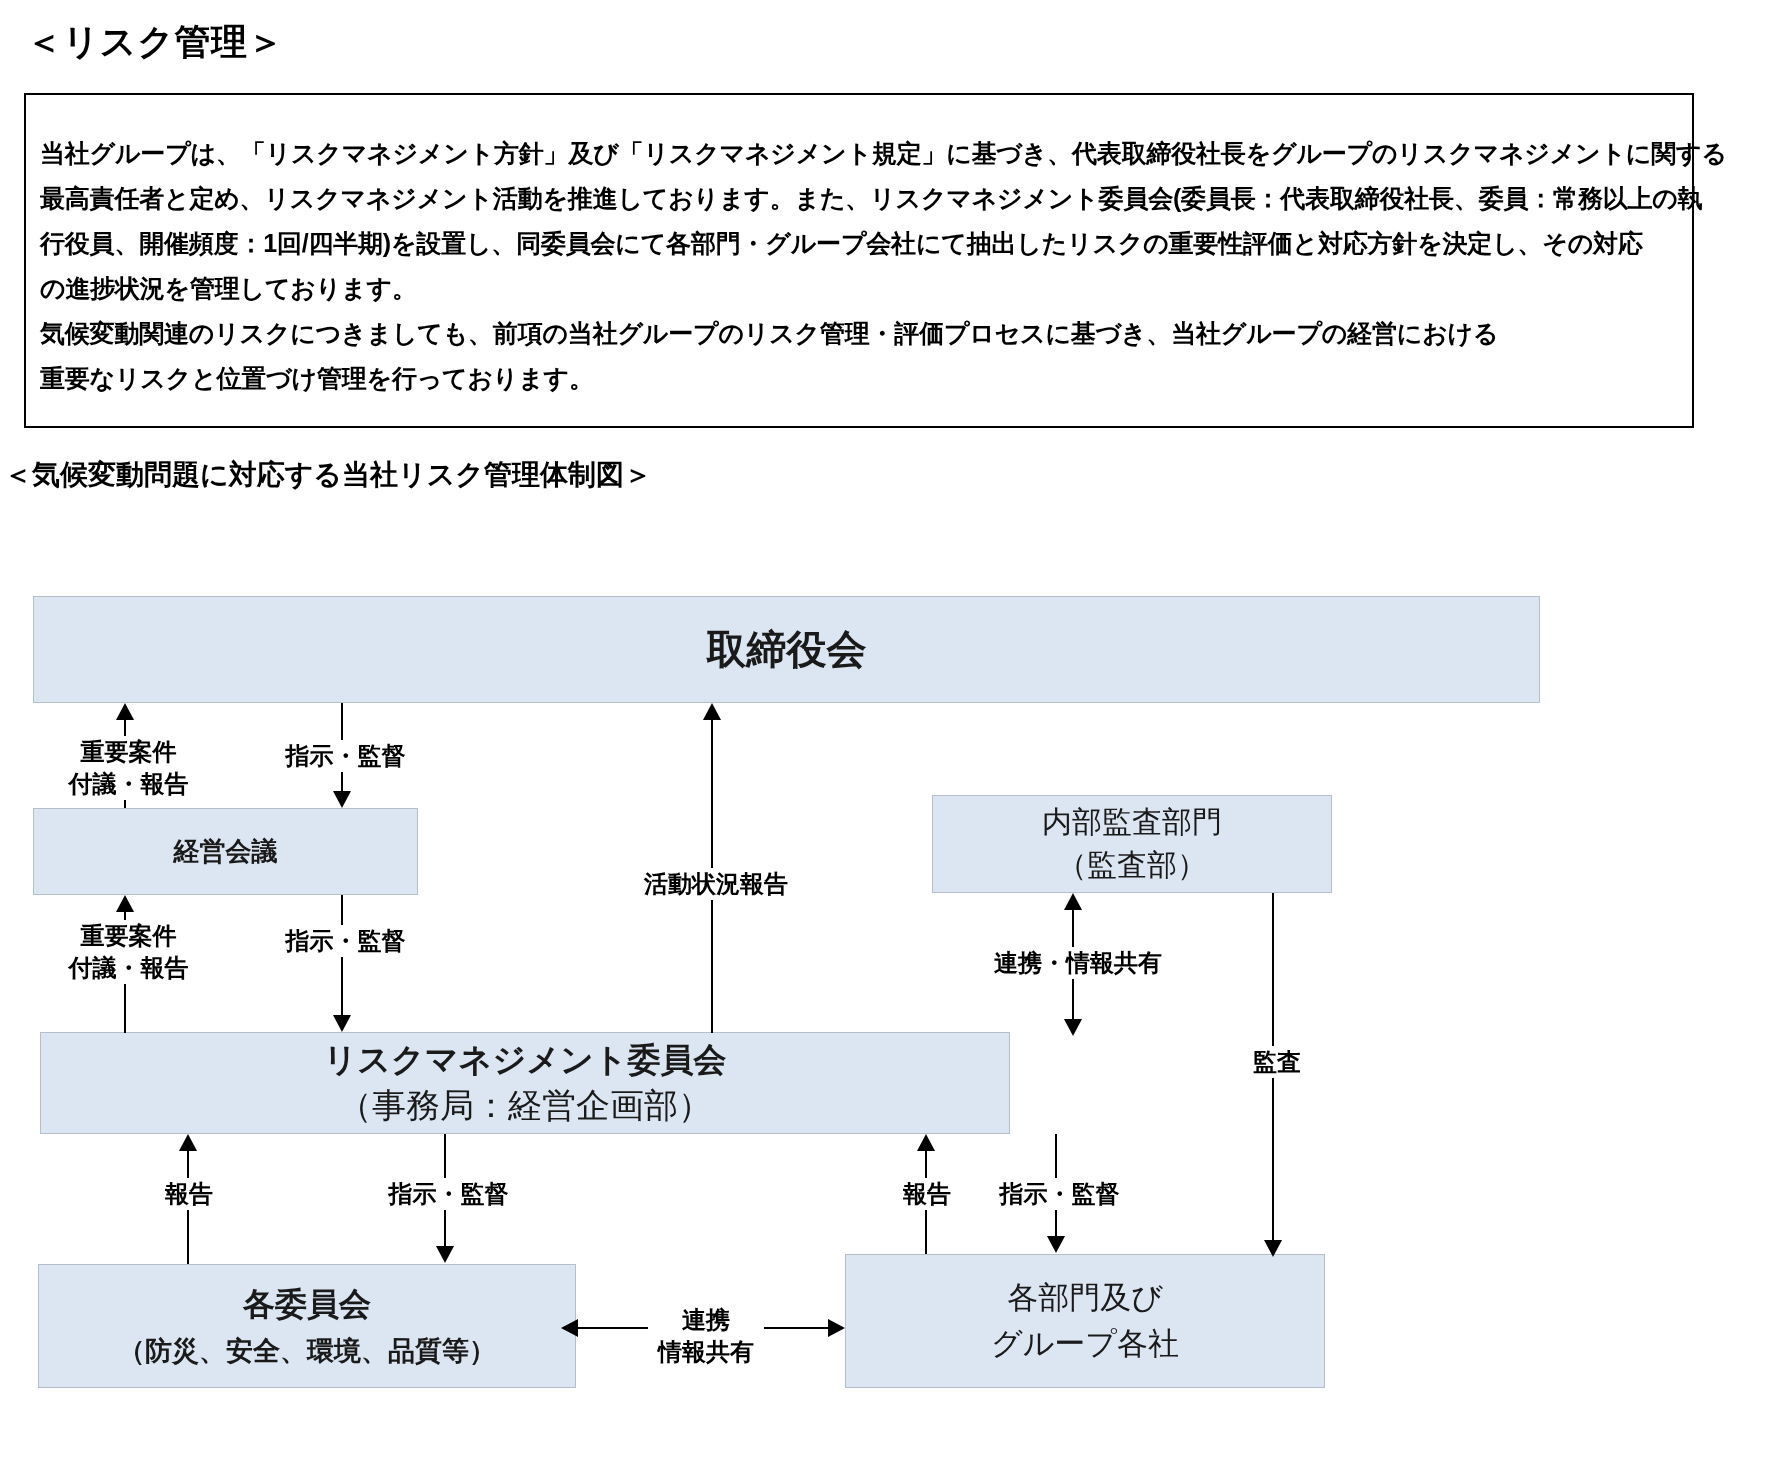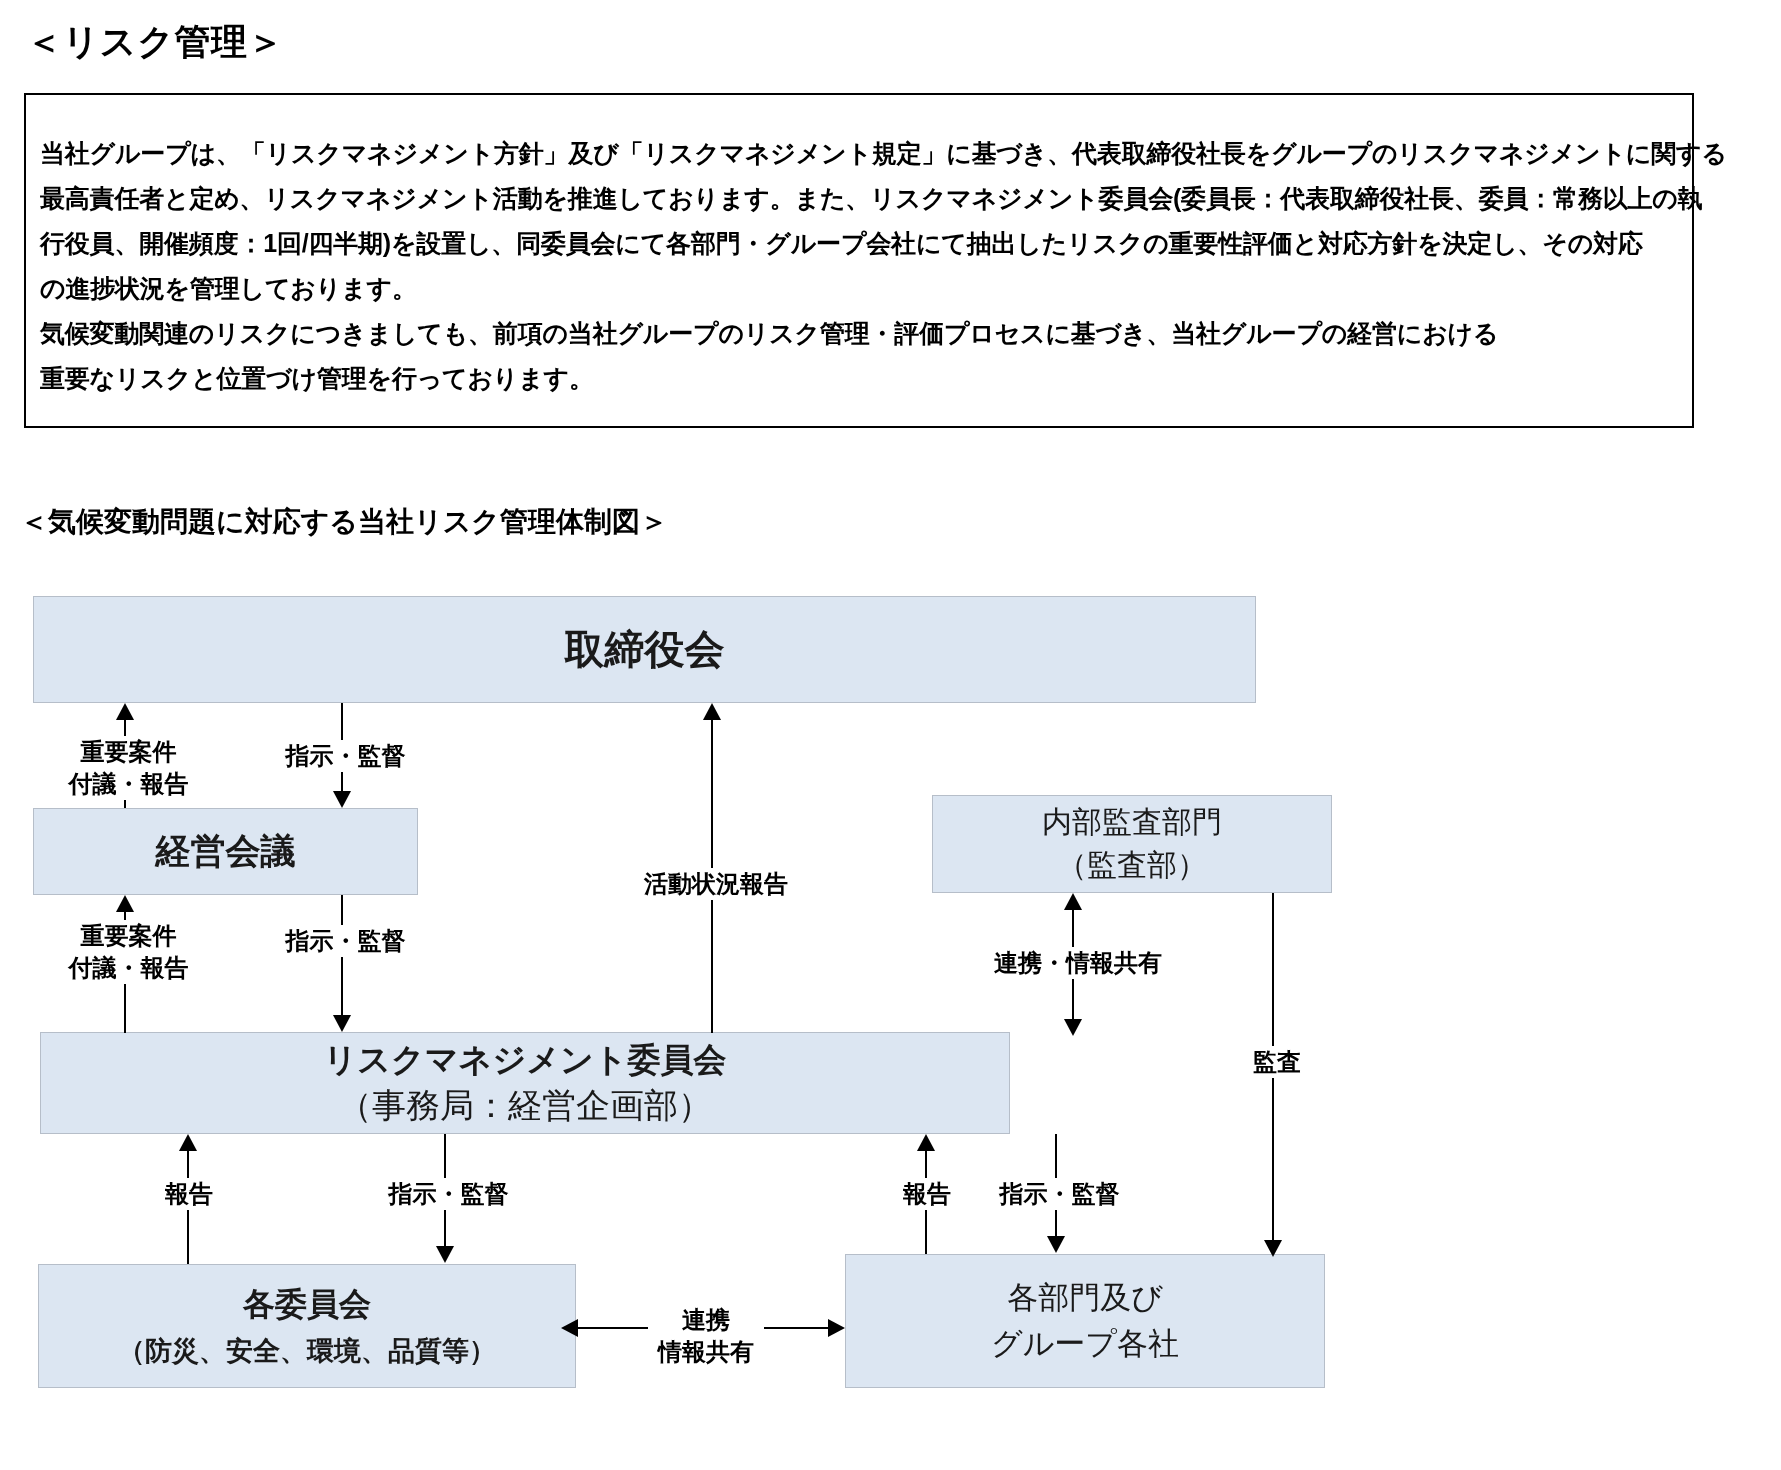--- a/index.html
+++ b/index.html
@@ -48,26 +48,25 @@
     font-size: 25px;
     font-weight: bold;
     line-height: 45px;
     white-space: nowrap;
     letter-spacing: -0.2px;
   }
 
   
   .diagram-caption {
     position: absolute;
-    left: 20px;
+    left: 4px;
     top: 456px;
     font-size: 28px;
     font-weight: bold;
     white-space: nowrap;
-    margin-top: 47px;
   }
 
   
   .diagram {
     position: absolute;
     left: 0;
     top: 0;
     width: 1781px;
     height: 1470px;
   }
@@ -79,25 +78,25 @@
     display: flex;
     flex-direction: column;
     align-items: center;
     justify-content: center;
     text-align: center;
     color: #1a1a1a;
   }
   .node .l1 { white-space: nowrap; }
   .node .l2 { white-space: nowrap; }
 
-  #node-board        { left: 33px;  top: 596px;  width: 1223px; height: 107px; }
+  #node-board        { left: 33px;  top: 596px;  width: 1507px; height: 107px; }
   #node-board .l1    { font-size: 40px; font-weight: bold; }
 
   #node-mgmt-meeting { left: 33px;  top: 808px;  width: 385px;  height: 87px; }
-  #node-mgmt-meeting .l1 { font-size: 35px; font-weight: bold; }
+  #node-mgmt-meeting .l1 { font-size: 26px; font-weight: bold; }
 
   #node-audit-dept   { left: 932px; top: 795px;  width: 400px;  height: 98px; }
   #node-audit-dept .l1, #node-audit-dept .l2 { font-size: 30px; }
   #node-audit-dept .l2 { margin-top: 2px; }
 
   #node-rm-committee { left: 40px;  top: 1032px; width: 970px; height: 102px; }
   #node-rm-committee .l1 { font-size: 33px; font-weight: bold; }
   #node-rm-committee .l2 { font-size: 34px; }
 
   #node-committees   { left: 38px;  top: 1264px; width: 538px;  height: 124px; }

